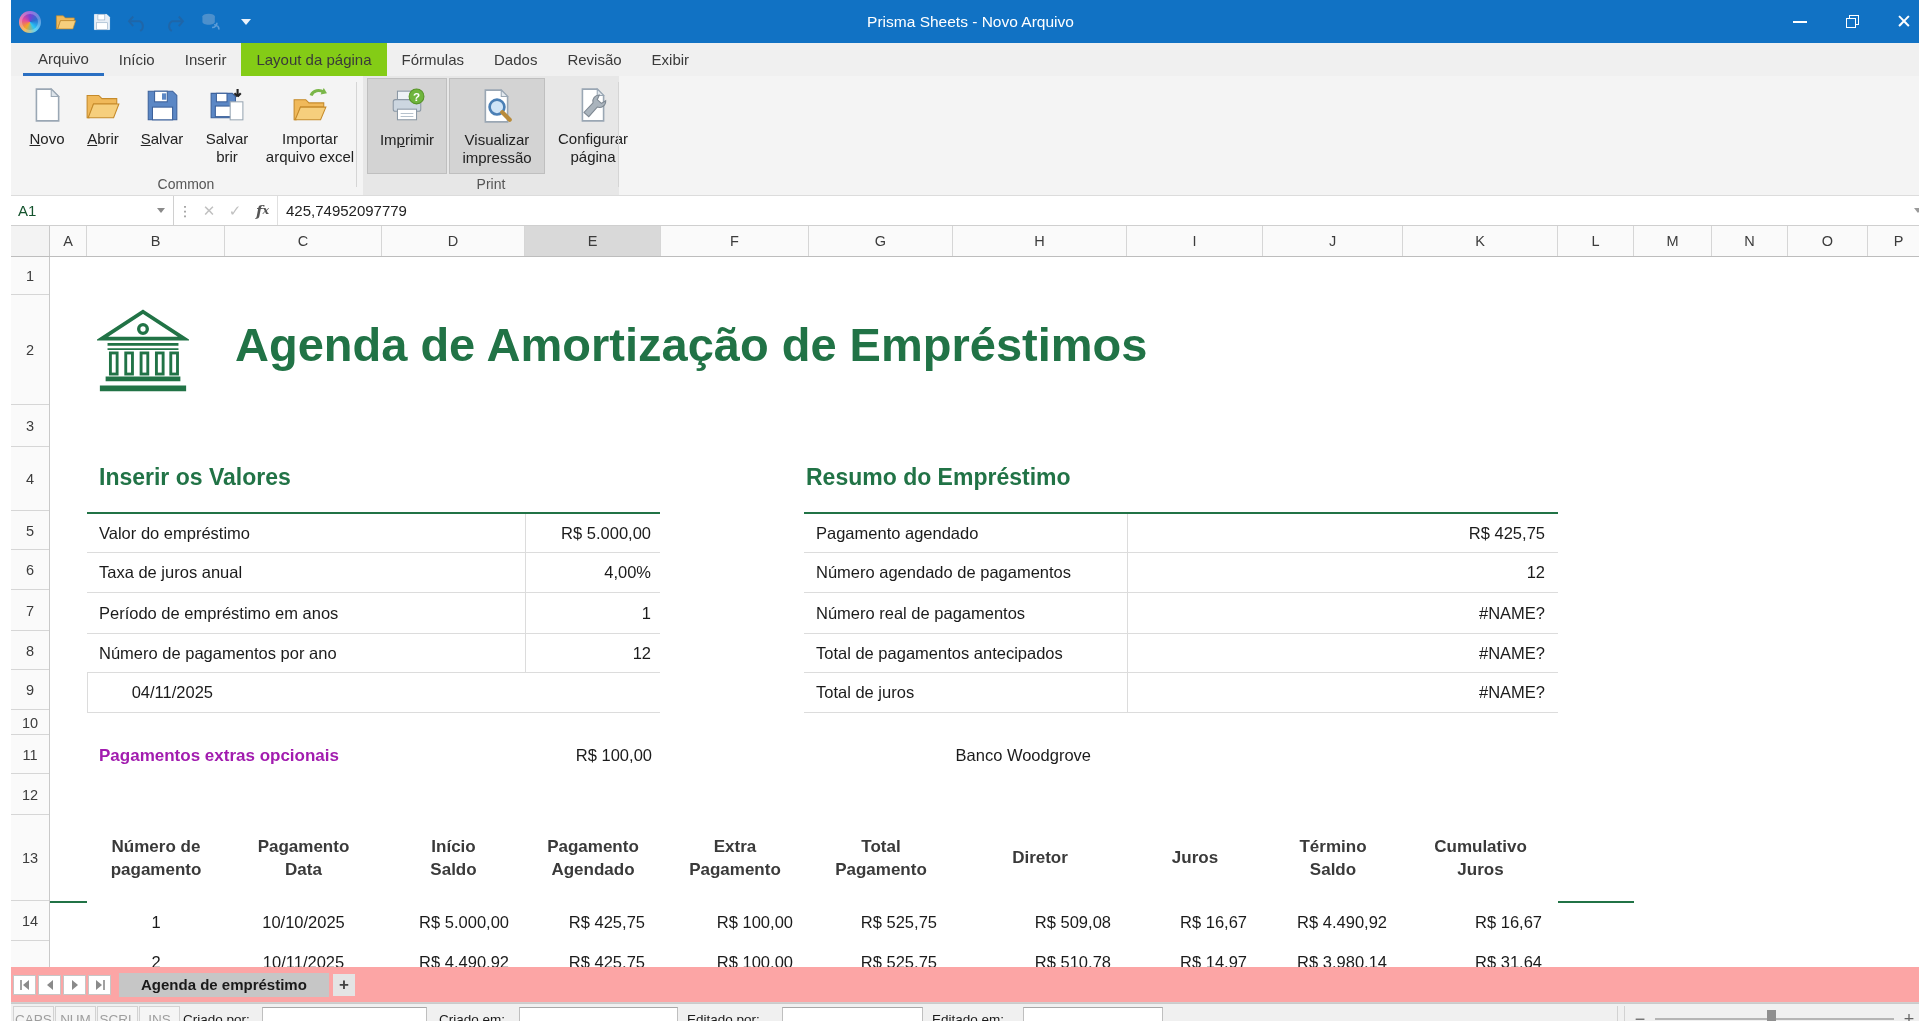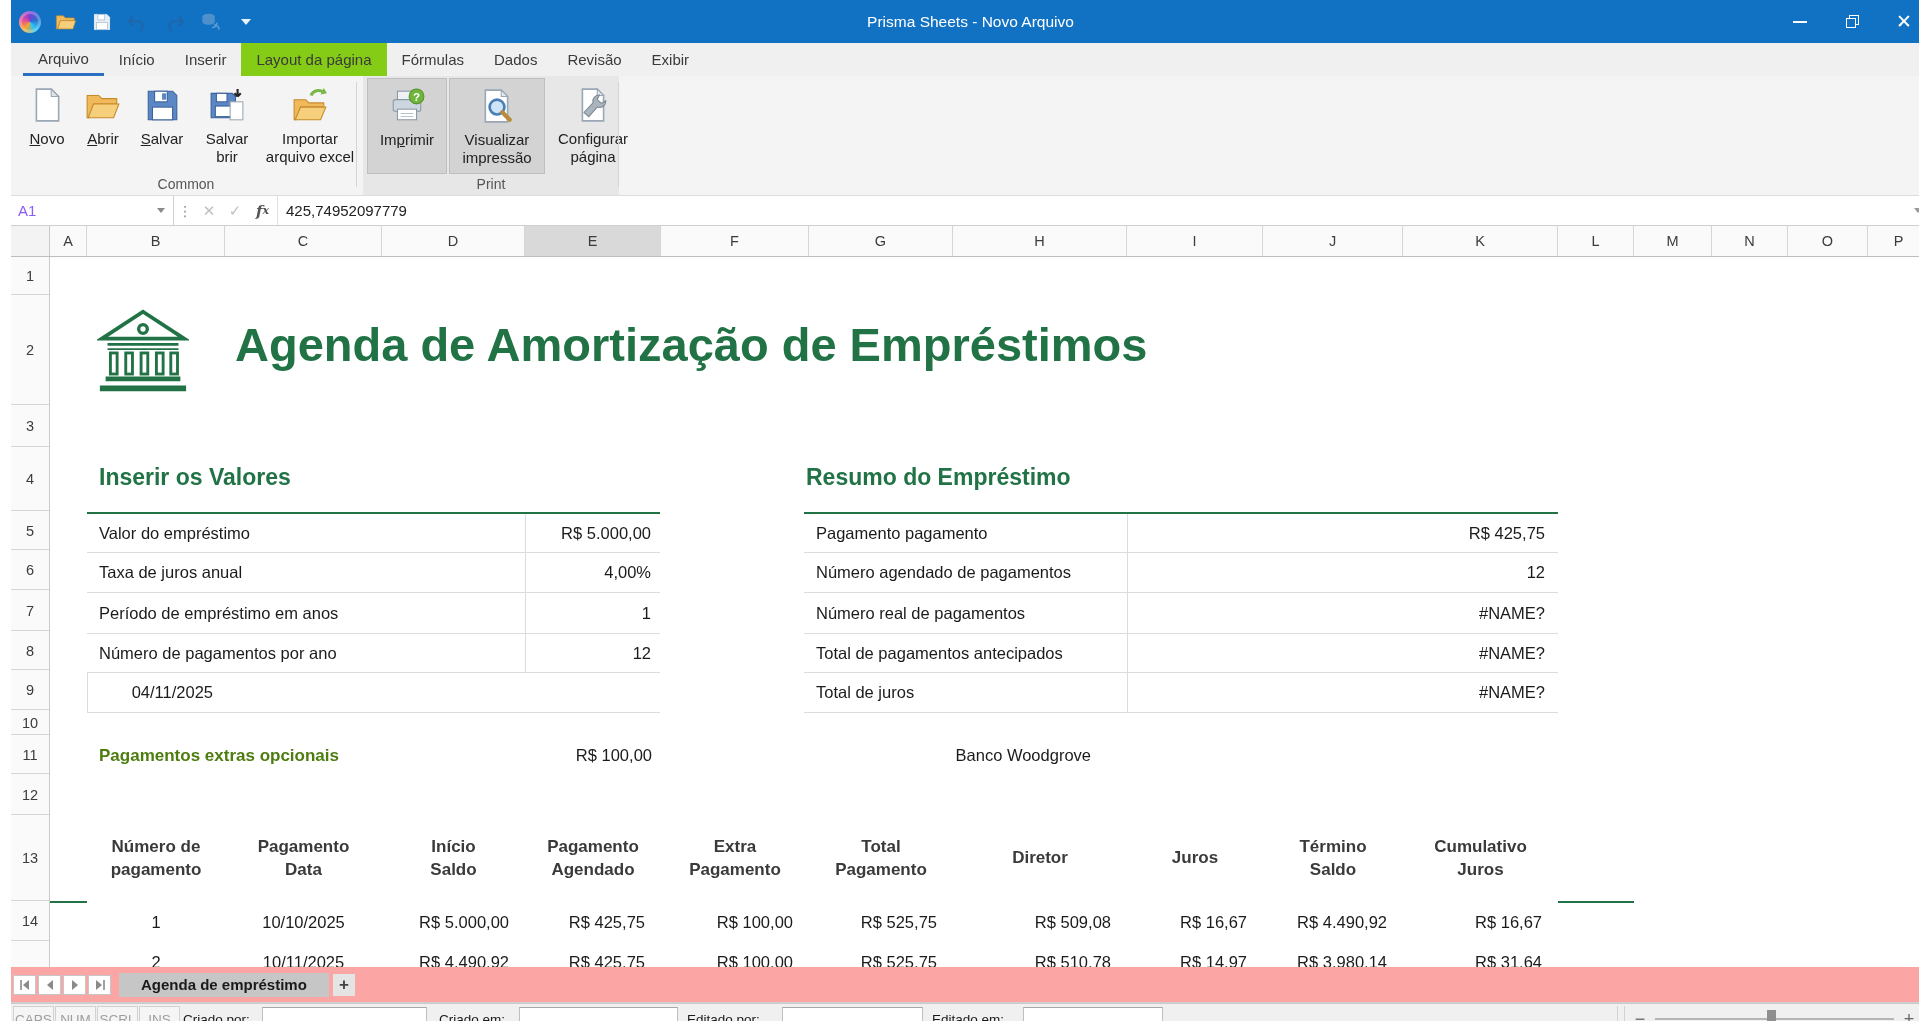--- a/index.html
+++ b/index.html
@@ -39,21 +39,21 @@
   .rbtn { display:flex; flex-direction:column; align-items:center; padding-top:8px; height:96px; cursor:default; }
   .rbtn.pressed { background:#d3d3d3; border:1px solid #bfbfbf; }
   .ricon { width:38px; height:38px; display:flex; align-items:center; justify-content:center; }
   .ricon svg { width:36px; height:36px; }
   .rlabel { margin-top:6px; font-size:15px; color:#222; text-align:center; line-height:1.18; }
   .rlabel u { text-decoration:underline; }
   .glabel { position:absolute; bottom:3px; width:100%; text-align:center; font-size:14px; color:#555; }
 
   
   .formulabar { position:relative; height:30px; background:#fff; border-bottom:1px solid #cfcfcf; display:flex; align-items:center; }
-  .namebox { position:relative; width:163px; height:100%; border-right:1px solid #d0d0d0; display:flex; align-items:center; padding-left:7px; font-size:15px; color:#8b5cf6; }
+  .namebox { position:relative; width:163px; height:100%; border-right:1px solid #d0d0d0; display:flex; align-items:center; padding-left:7px; font-size:15px; color:#14532d; }
   .namebox .nb-caret { position:absolute; right:8px; width:0; height:0; border-left:4.5px solid transparent; border-right:4.5px solid transparent; border-top:5.5px solid #8a8a8a; }
   .fb-dots { width:22px; text-align:center; color:#8a8a8a; font-size:14px; }
   .fb-btn { width:26px; text-align:center; font-size:15px; color:#c0c0c0; }
   .fb-fx { width:30px; text-align:center; font-family:"DejaVu Serif", serif; font-style:italic; font-weight:bold; font-size:15px; color:#555; border-right:1px solid #e0e0e0; height:100%; display:flex; align-items:center; justify-content:center; }
   .fb-value { flex:1; padding-left:8px; font-size:15px; color:#222; }
   .fb-expand { width:24px; text-align:center; }
   .fb-expand .nb-caret2 { margin:0 auto; width:0; height:0; border-left:4.5px solid transparent; border-right:4.5px solid transparent; border-top:5.5px solid #9a9a9a; }
 
   
   .colheaders { position:relative; height:31px; background:#fafafa; border-bottom:1px solid #bdbdbd; }
@@ -66,21 +66,21 @@
   .rowheaders { position:absolute; left:0; top:0; width:39px; height:100%; background:#fafafa; border-right:1px solid #c9c9c9; z-index:5; }
   .rh { position:absolute; left:0; width:38px; border-bottom:1px solid #d6d6d6; display:flex; align-items:center; justify-content:center; font-size:14.5px; color:#3c3c3c; }
   .canvas { position:absolute; left:0; top:0; width:1919px; height:710px; }
 
   .sheet-title { position:absolute; left:224px; top:60px; font-size:47px; font-weight:bold; color:#217346; letter-spacing:0; }
   .sec-head { position:absolute; font-size:23px; font-weight:bold; color:#217346; }
   .vtable { position:absolute; border-top:2.5px solid #217346; }
   .vrow { display:flex; border-bottom:1px solid #dcdcdc; }
   .vlabel { display:flex; align-items:center; padding-left:12px; font-size:16.5px; color:#1b1b1b; }
   .vvalue { display:flex; align-items:center; justify-content:flex-end; border-left:1px solid #dcdcdc; font-size:16.5px; color:#1b1b1b; }
-  .bold-green { font-weight:bold; color:#4d7c0f; }
+  .bold-green { font-weight:bold; color:#a21caf; }
   .inline-row { position:absolute; display:flex; align-items:center; }
 
   .sched-h { position:absolute; display:flex; flex-direction:column; align-items:center; justify-content:center; font-size:17px; font-weight:bold; color:#3a3a3a; line-height:1.35; text-align:center; }
   .sched-c { position:absolute; display:flex; align-items:center; font-size:16.5px; color:#1b1b1b; }
   .sched-c.center { justify-content:center; }
   .sched-c.right { justify-content:flex-end; padding-right:16px; }
   .greenline { position:absolute; height:2px; background:#217346; }
 
   
   .tabbar { position:relative; height:36px; background:#fca5a5; border-bottom:1px solid #d0d0d0; display:flex; align-items:center; }
@@ -373,21 +373,21 @@
         </div>
 
       <div class="inline-row" style="left:76px;top:479px;width:573px;height:39px;">
         <div class="vlabel bold-green" style="flex:1;font-size:17px;">Pagamentos extras opcionais</div>
         <div class="vvalue" style="width:135px;border-left:none;padding-right:8px;">R$ 100,00</div>
       </div>
 
       <div class="sec-head" style="left:795px;top:207px;">Resumo do Empréstimo</div>
       <div class="vtable" style="left:793px;top:255px;width:754px;" id="summary-table">
           <div class="vrow" style="height: 39px;">
-            <div class="vlabel" style="width: 323px;">Pagamento pagamento</div>
+            <div class="vlabel" style="width: 323px;">Pagamento agendado</div>
             <div class="vvalue" style="width: 431px; padding-right: 13px;">R$ 425,75</div>
           </div>
           <div class="vrow" style="height: 40px;">
             <div class="vlabel" style="width: 323px;">Número agendado de pagamentos</div>
             <div class="vvalue" style="width: 431px; padding-right: 13px;">12</div>
           </div>
           <div class="vrow" style="height: 41px;">
             <div class="vlabel" style="width: 323px;">Número real de pagamentos</div>
             <div class="vvalue" style="width: 431px; padding-right: 13px;">#NAME?</div>
           </div>

